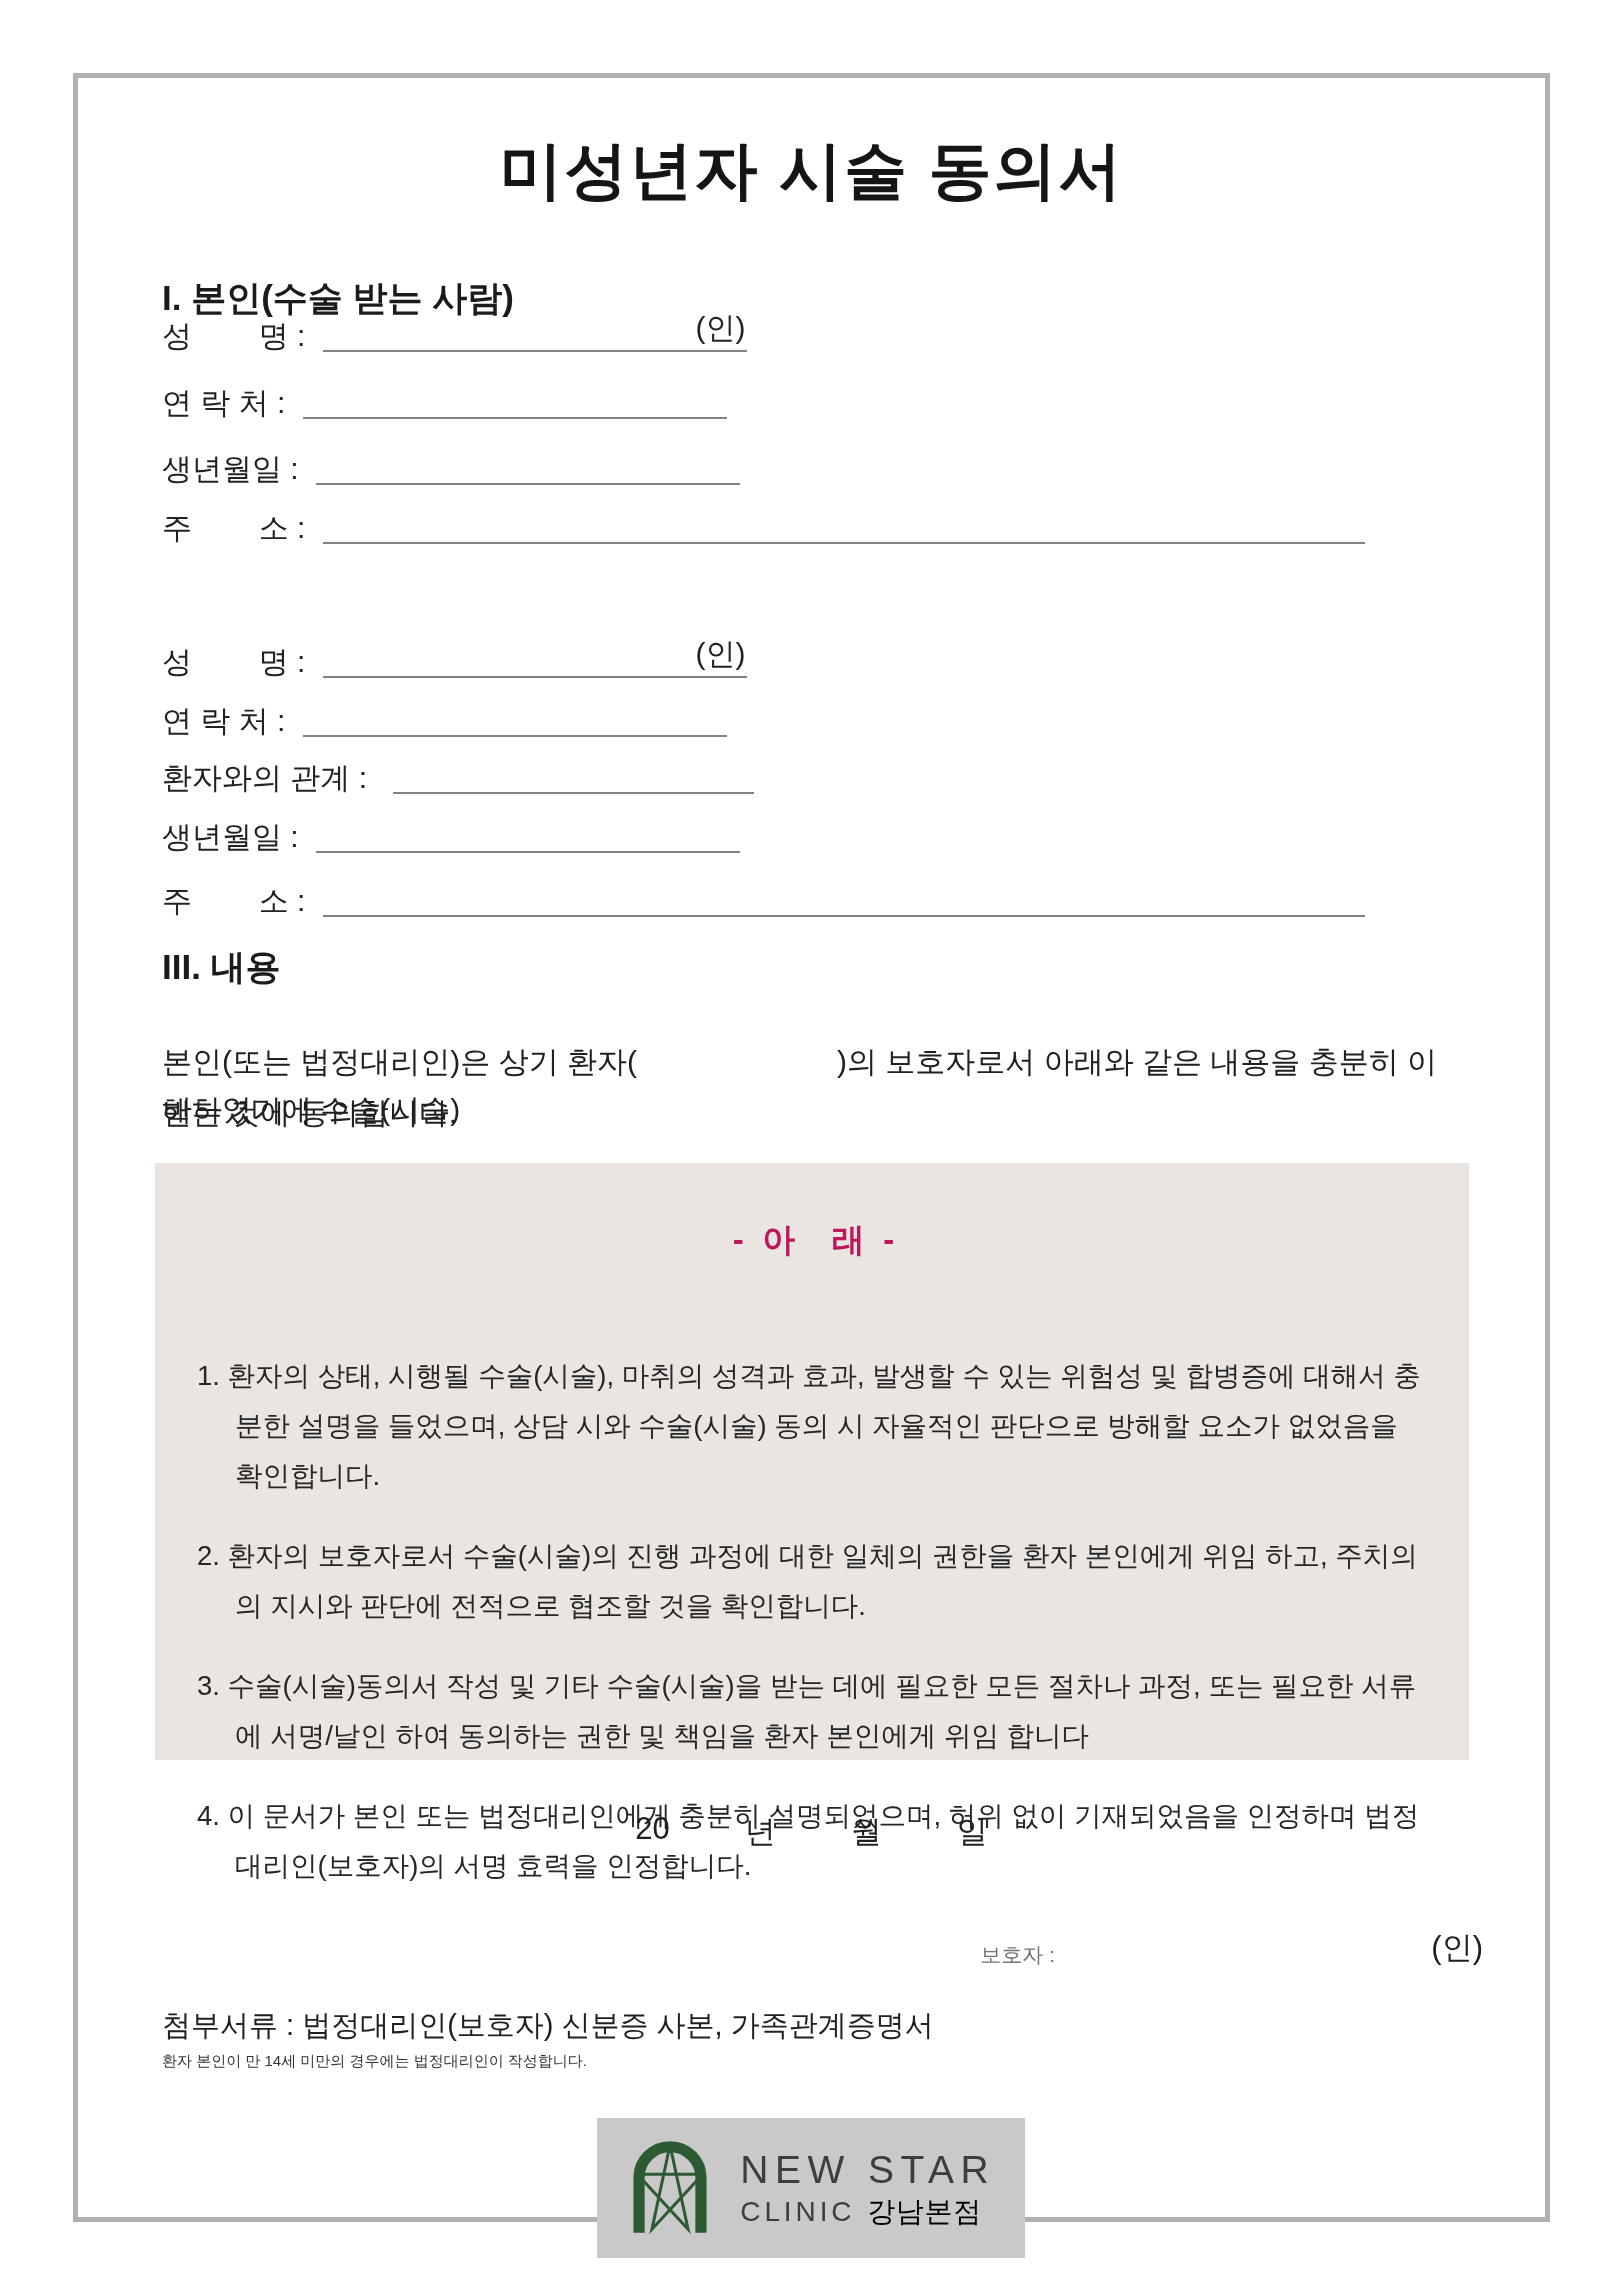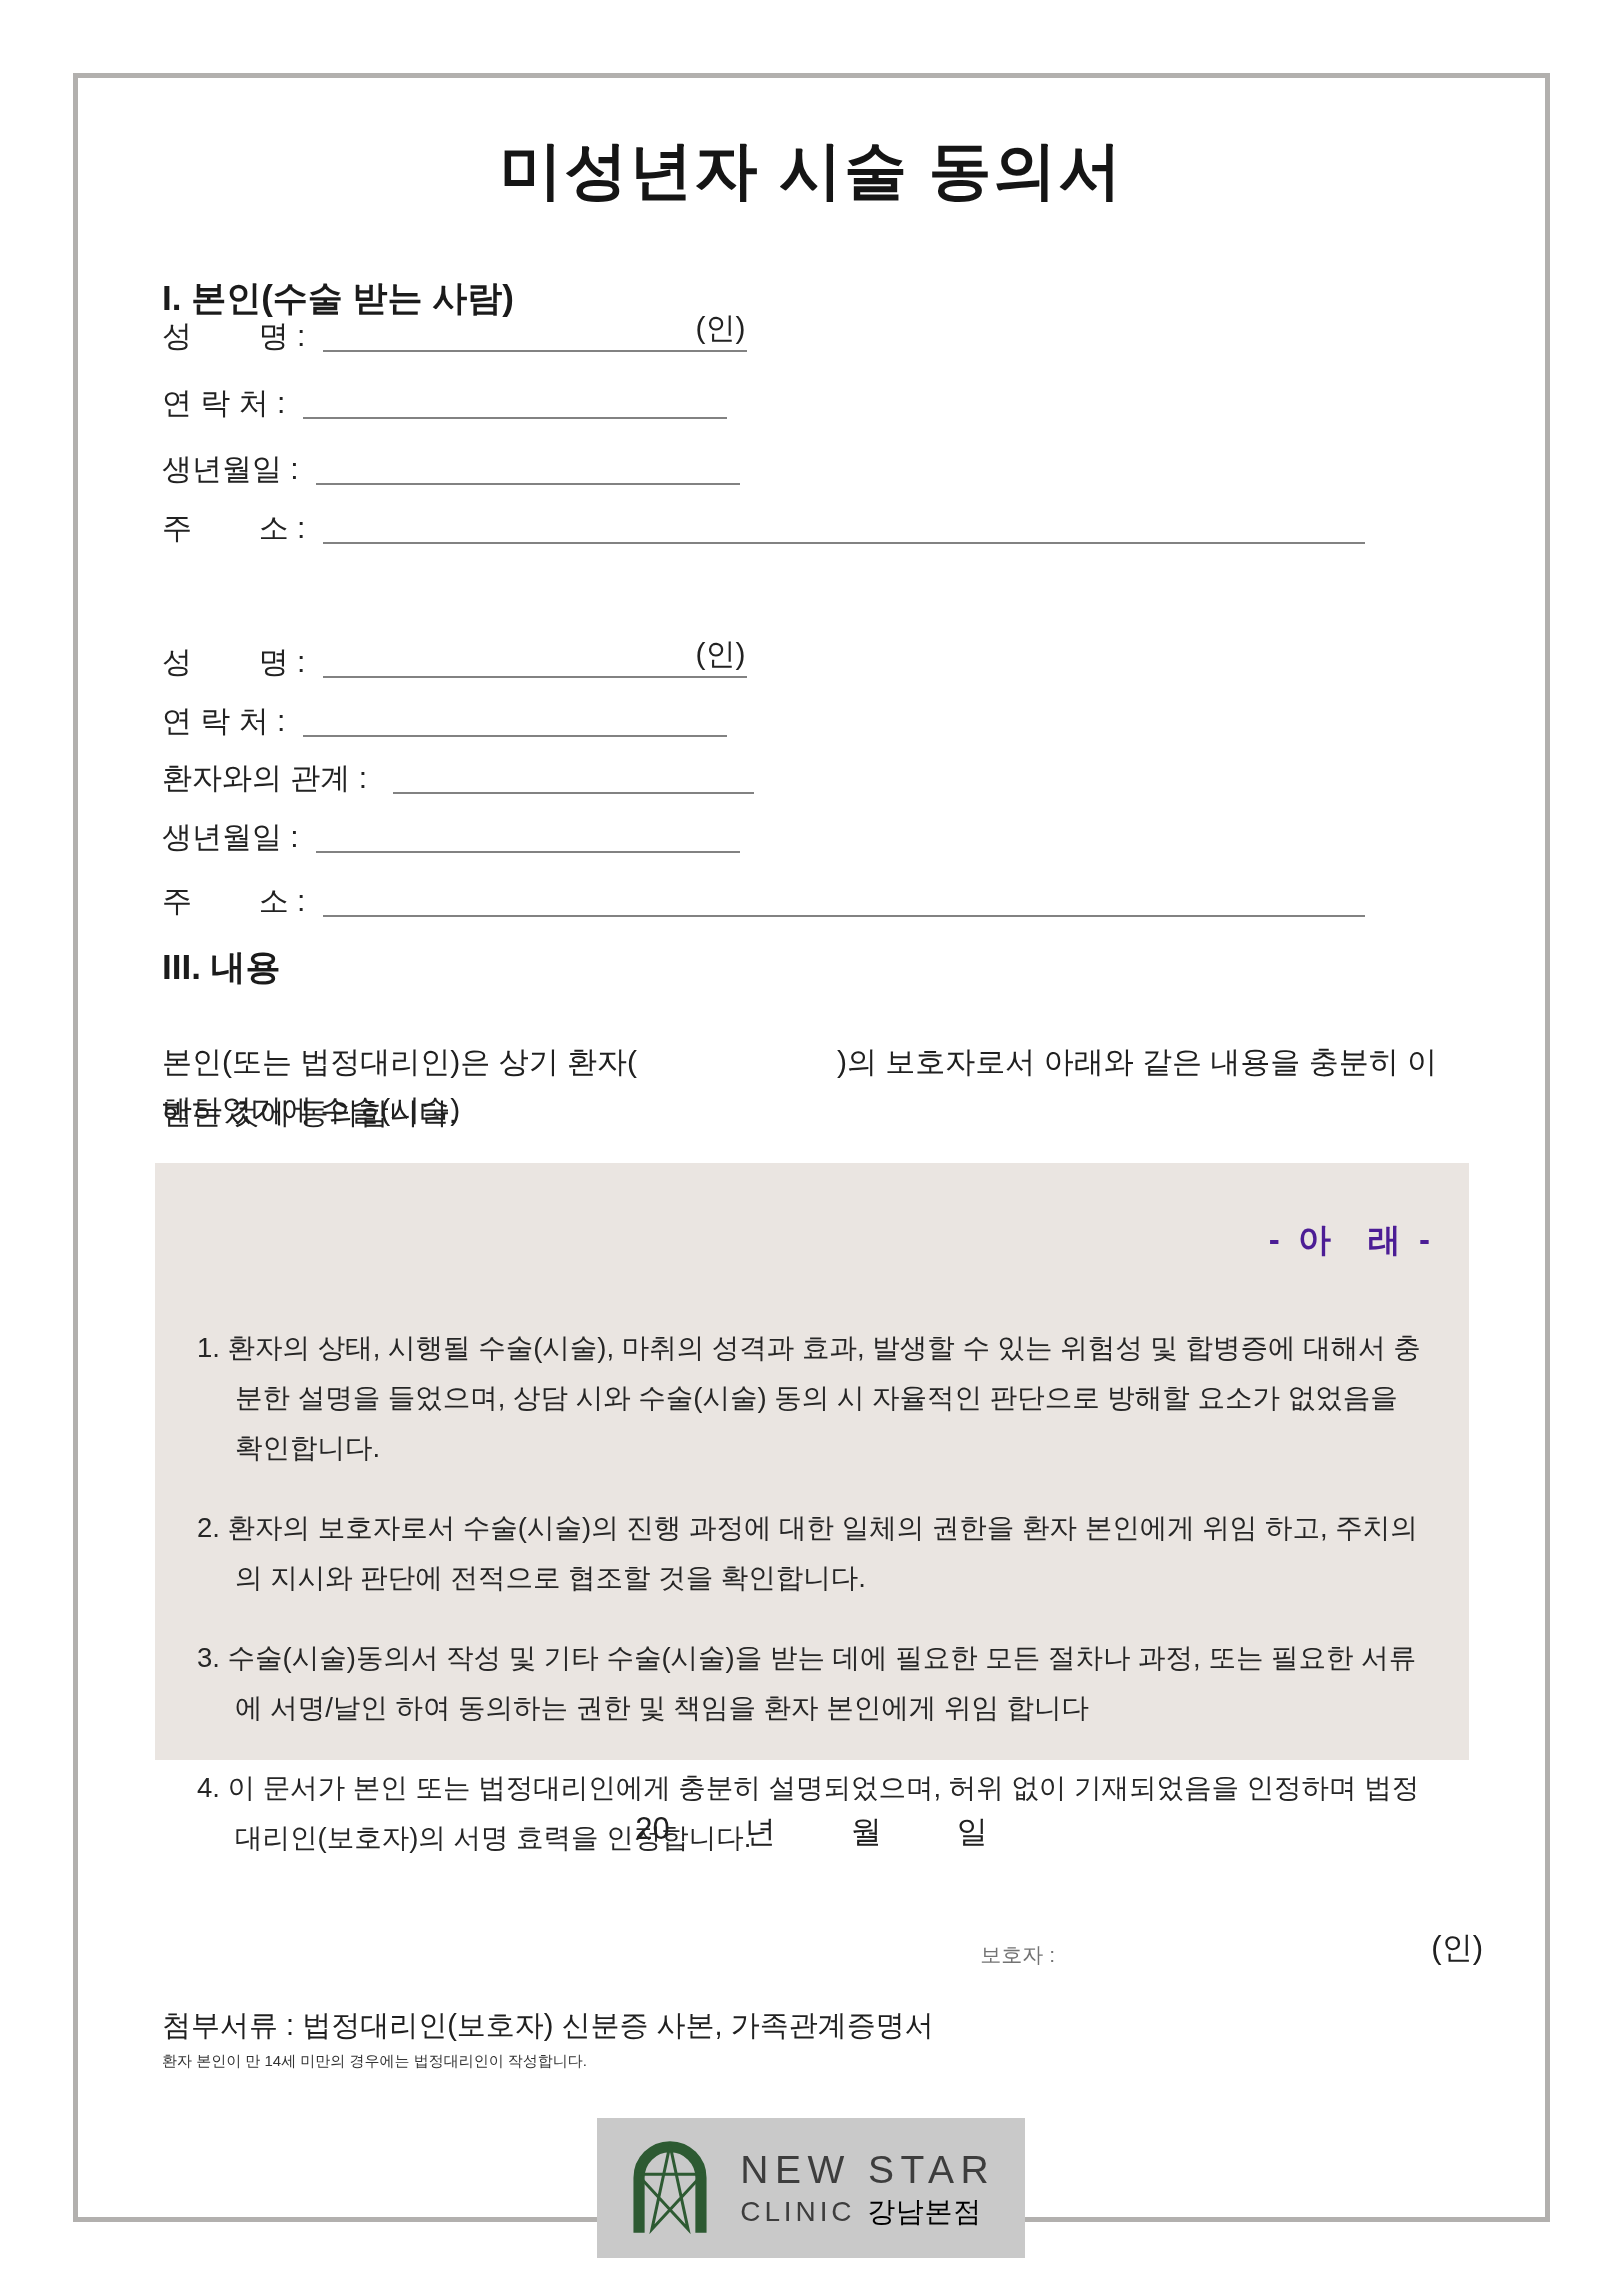--- a/index.html
+++ b/index.html
@@ -57,24 +57,24 @@
     white-space:pre-wrap;
   }
   .notice-box{
     left:155px;top:1163px;
     width:1314px;height:597px;
     background:#eae5e1;
     box-sizing:border-box;
     padding:55px 39px 0 42px;
   }
   .notice-heading{
-    text-align:right;
-    font-size:33px;font-weight:700;color:#4c1d95;
+    text-align:center;
+    font-size:33px;font-weight:700;color:#be185d;
     white-space:pre;
-    margin-bottom:60px;
+    margin-bottom:88px;
   }
   .notice-item{
     font-size:27.5px;line-height:1.82;color:#262626;
     padding-left:38px;text-indent:-38px;
     margin-bottom:30px;
   }
   .date-row{
     left:0;right:0;top:1811px;
     display:flex;justify-content:center;
     gap:75px;

